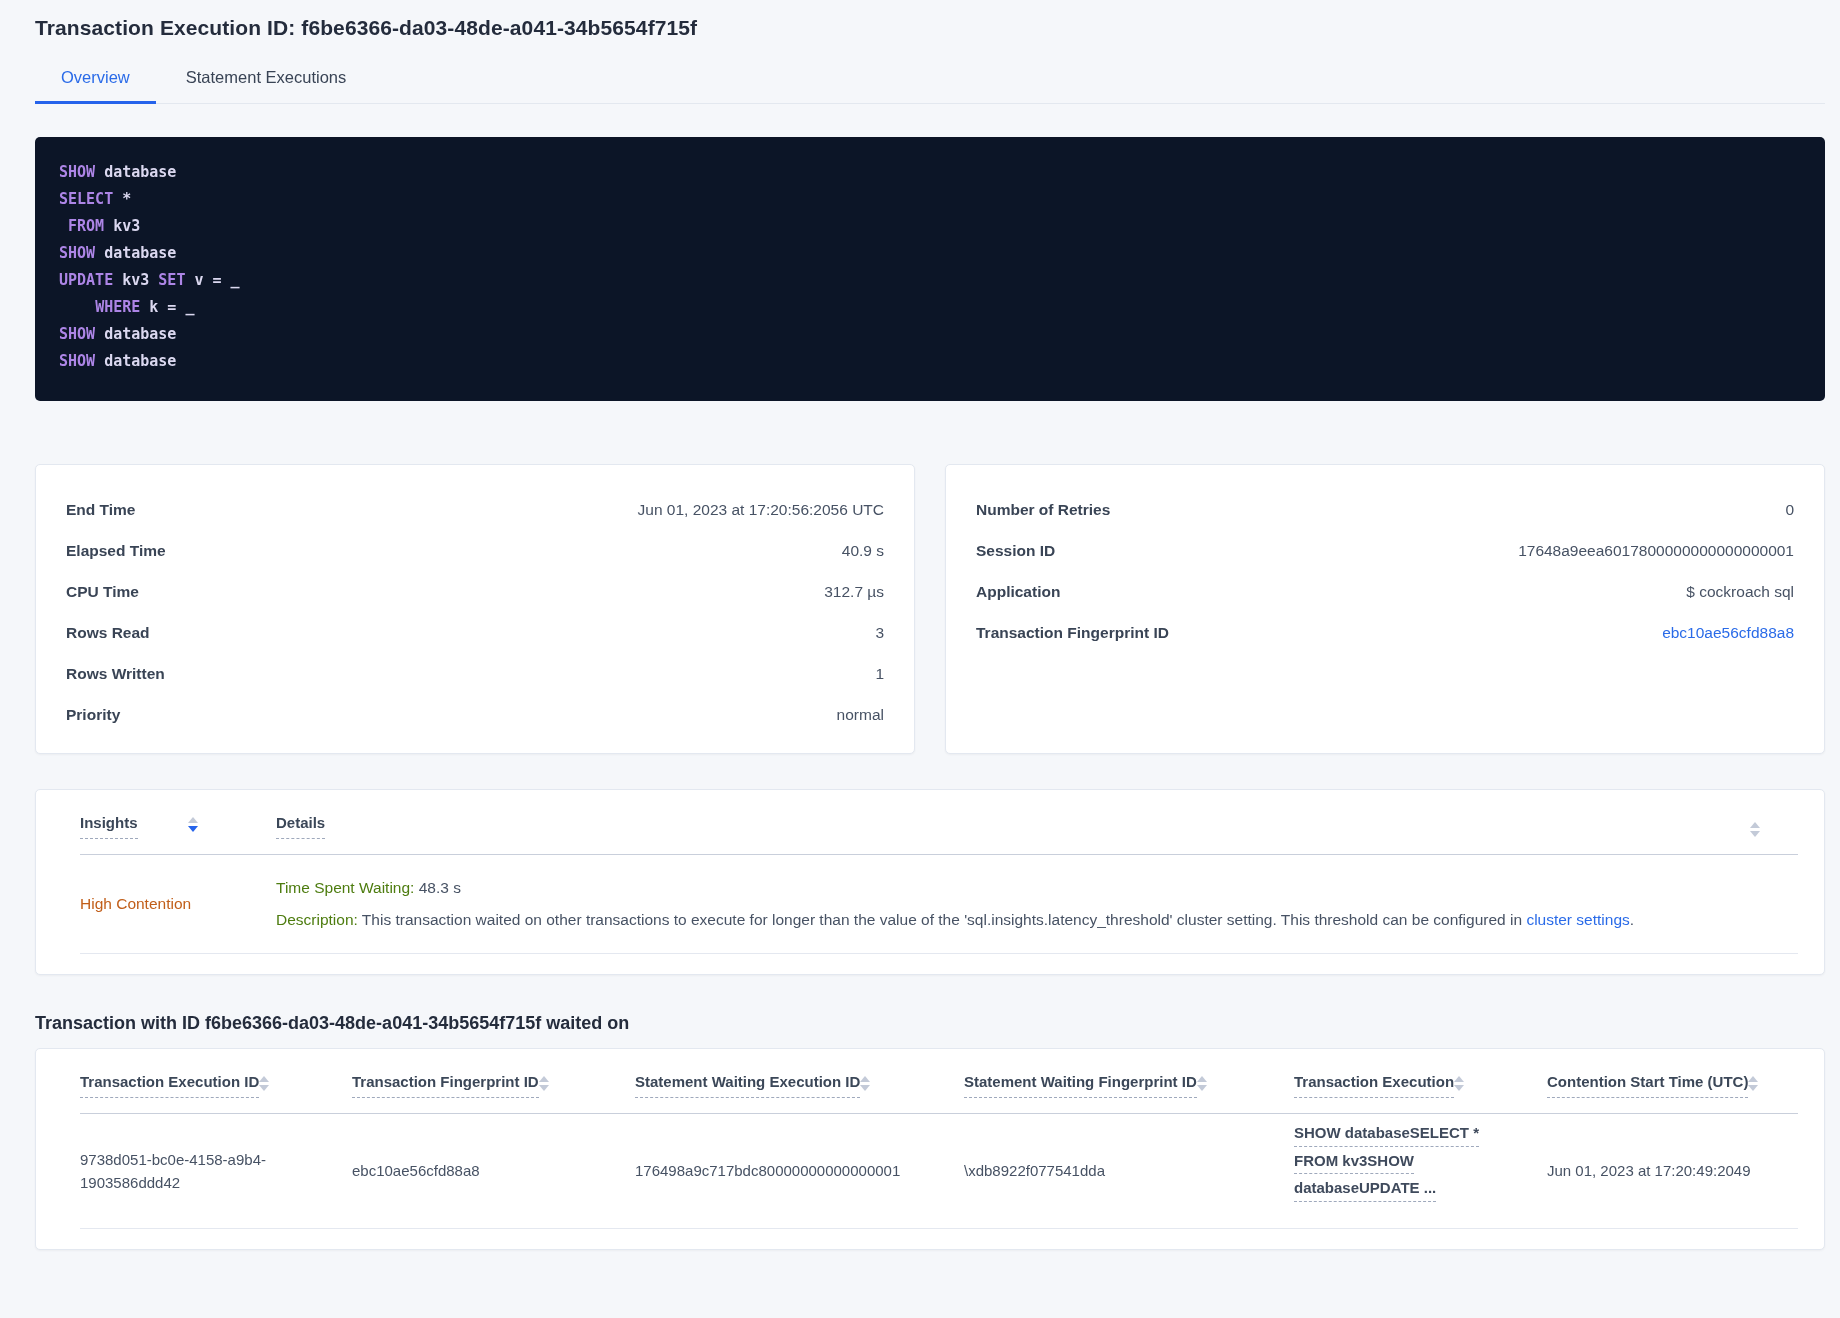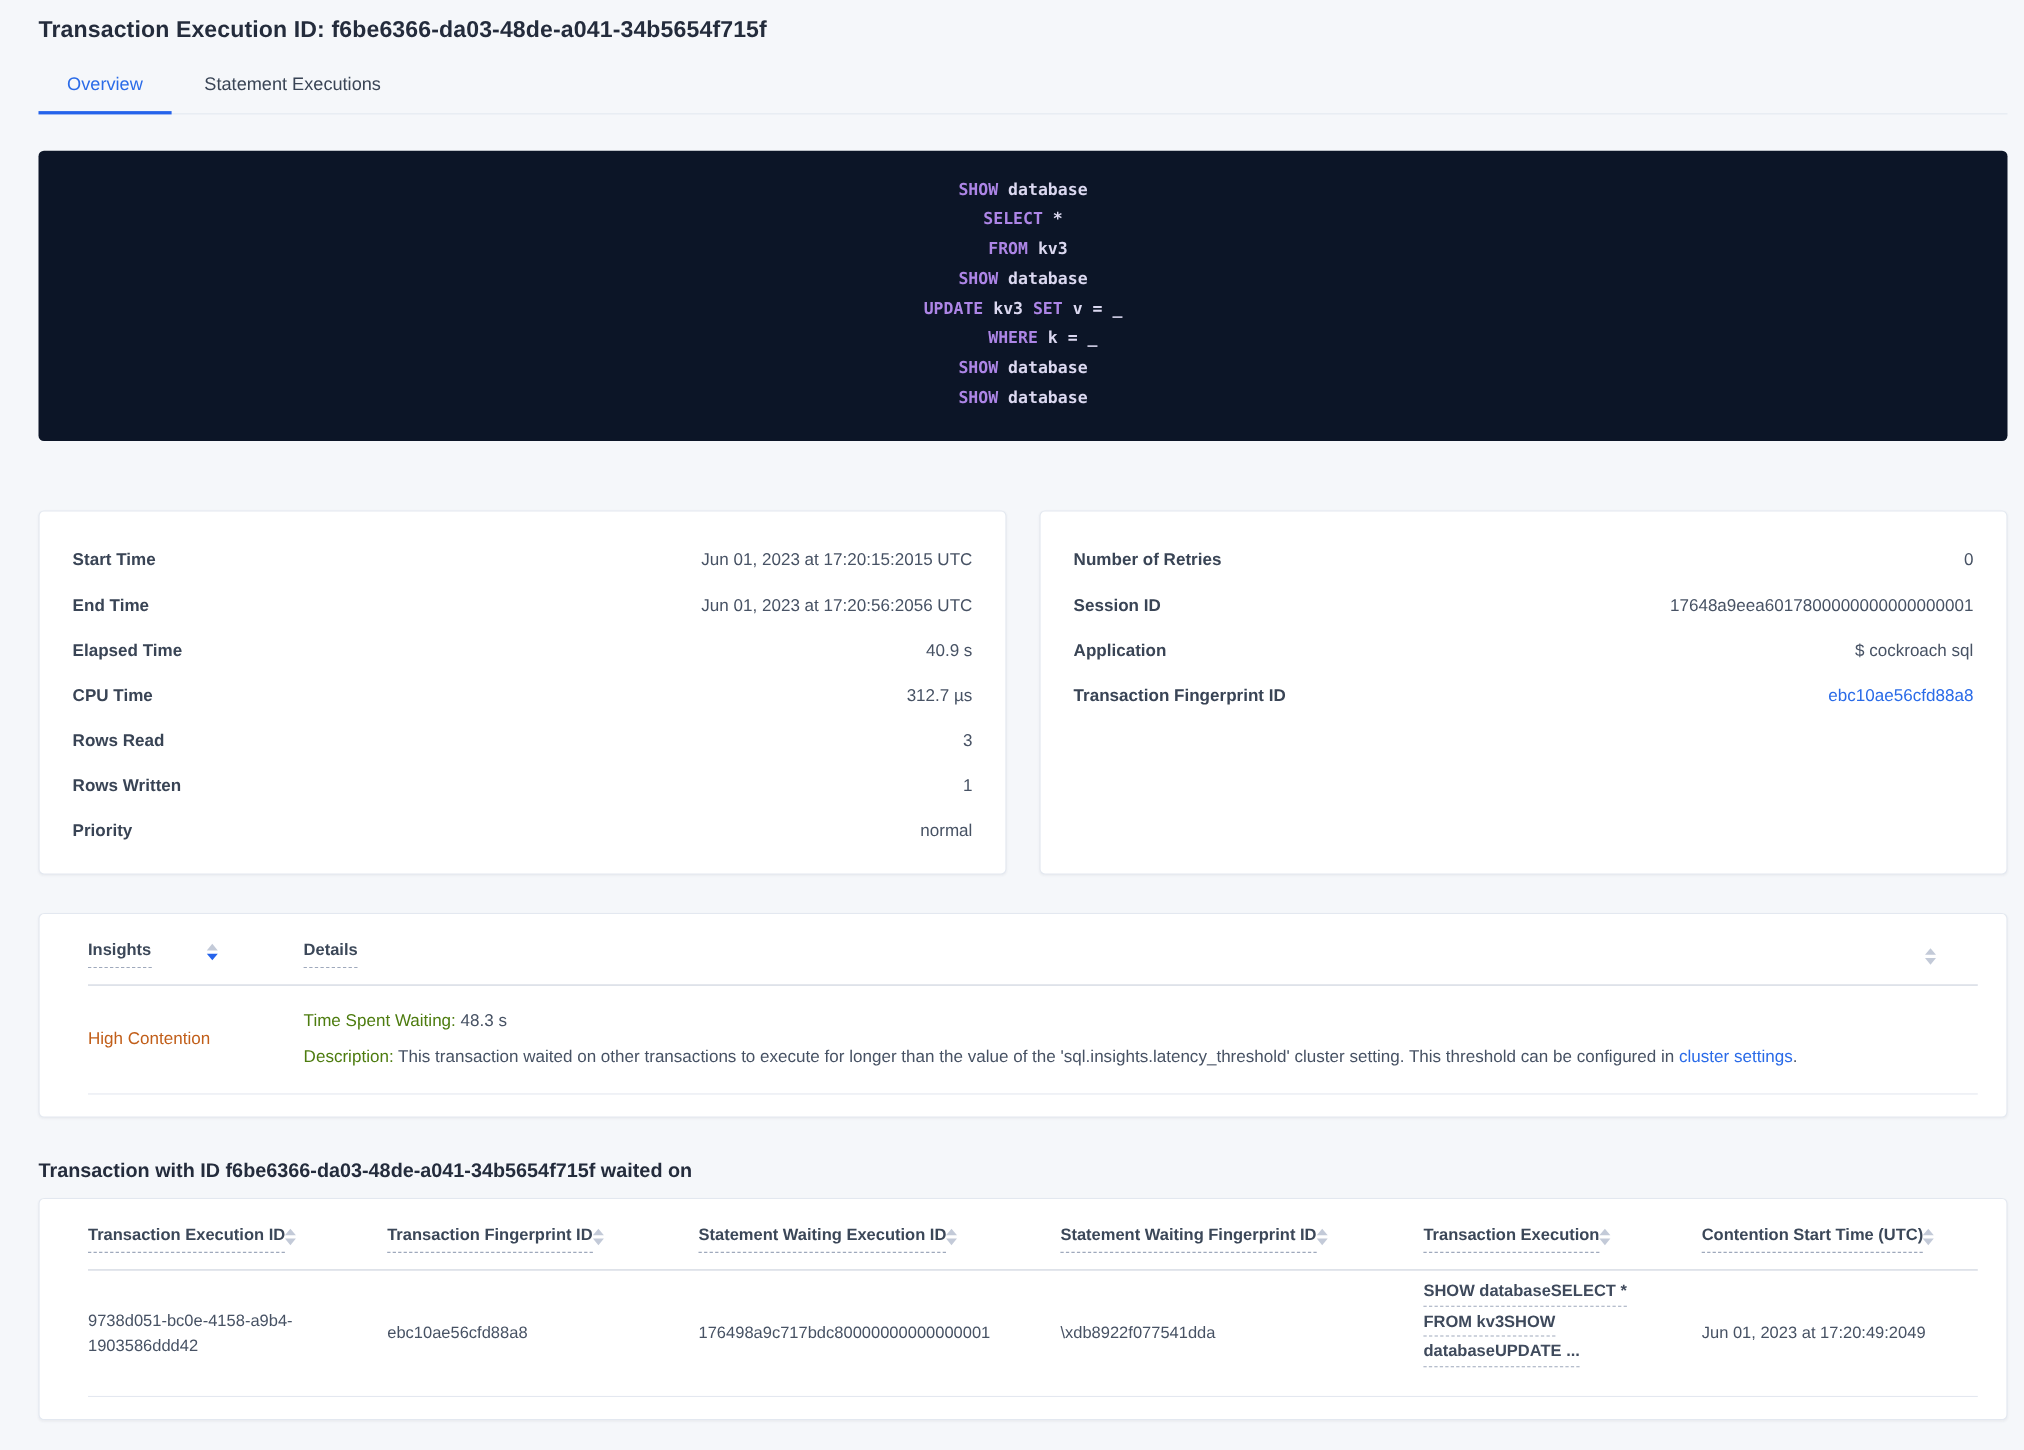--- a/index.html
+++ b/index.html
@@ -35,21 +35,20 @@
     background:#0c1527;
     border-radius:5px;
     padding:22px 24px 24px 24px;
     height:264px;
     overflow:hidden;
   }
   .sql-line {
     font-family:"DejaVu Sans Mono", monospace;
     font-size:15px; line-height:27px; font-weight:700;
     white-space:pre;
-    text-align:center;
   }
   .sql-line .kw { color:#ad85e6; }
   .sql-line .id { color:#dbd8f0; }
 
   
   .card {
     background:#ffffff;
     border:1px solid #e3e8f0;
     border-radius:5px;
     box-shadow:0 1px 2px rgba(50,60,80,0.05);
@@ -134,24 +133,20 @@
       <div class="sql-line"><span class="kw">UPDATE</span><span class="id"> kv3 </span><span class="kw">SET</span><span class="id"> v = _</span></div>
       <div class="sql-line"><span class="id">    </span><span class="kw">WHERE</span><span class="id"> k = _</span></div>
       <div class="sql-line"><span class="kw">SHOW</span><span class="id"> database</span></div>
       <div class="sql-line"><span class="kw">SHOW</span><span class="id"> database</span></div>
     </div>
 
   <div class="cards-row">
 
     <div class="card summary-card">
       <div class="summary-row">
-        <span class="s-label">Start Time</span>
-        <span class="s-value">Jun 01, 2023 at 17:20:15:2015 UTC</span>
-      </div>
-      <div class="summary-row">
         <span class="s-label">End Time</span>
         <span class="s-value">Jun 01, 2023 at 17:20:56:2056 UTC</span>
       </div>
       <div class="summary-row">
         <span class="s-label">Elapsed Time</span>
         <span class="s-value">40.9 s</span>
       </div>
       <div class="summary-row">
         <span class="s-label">CPU Time</span>
         <span class="s-value">312.7 µs</span>

